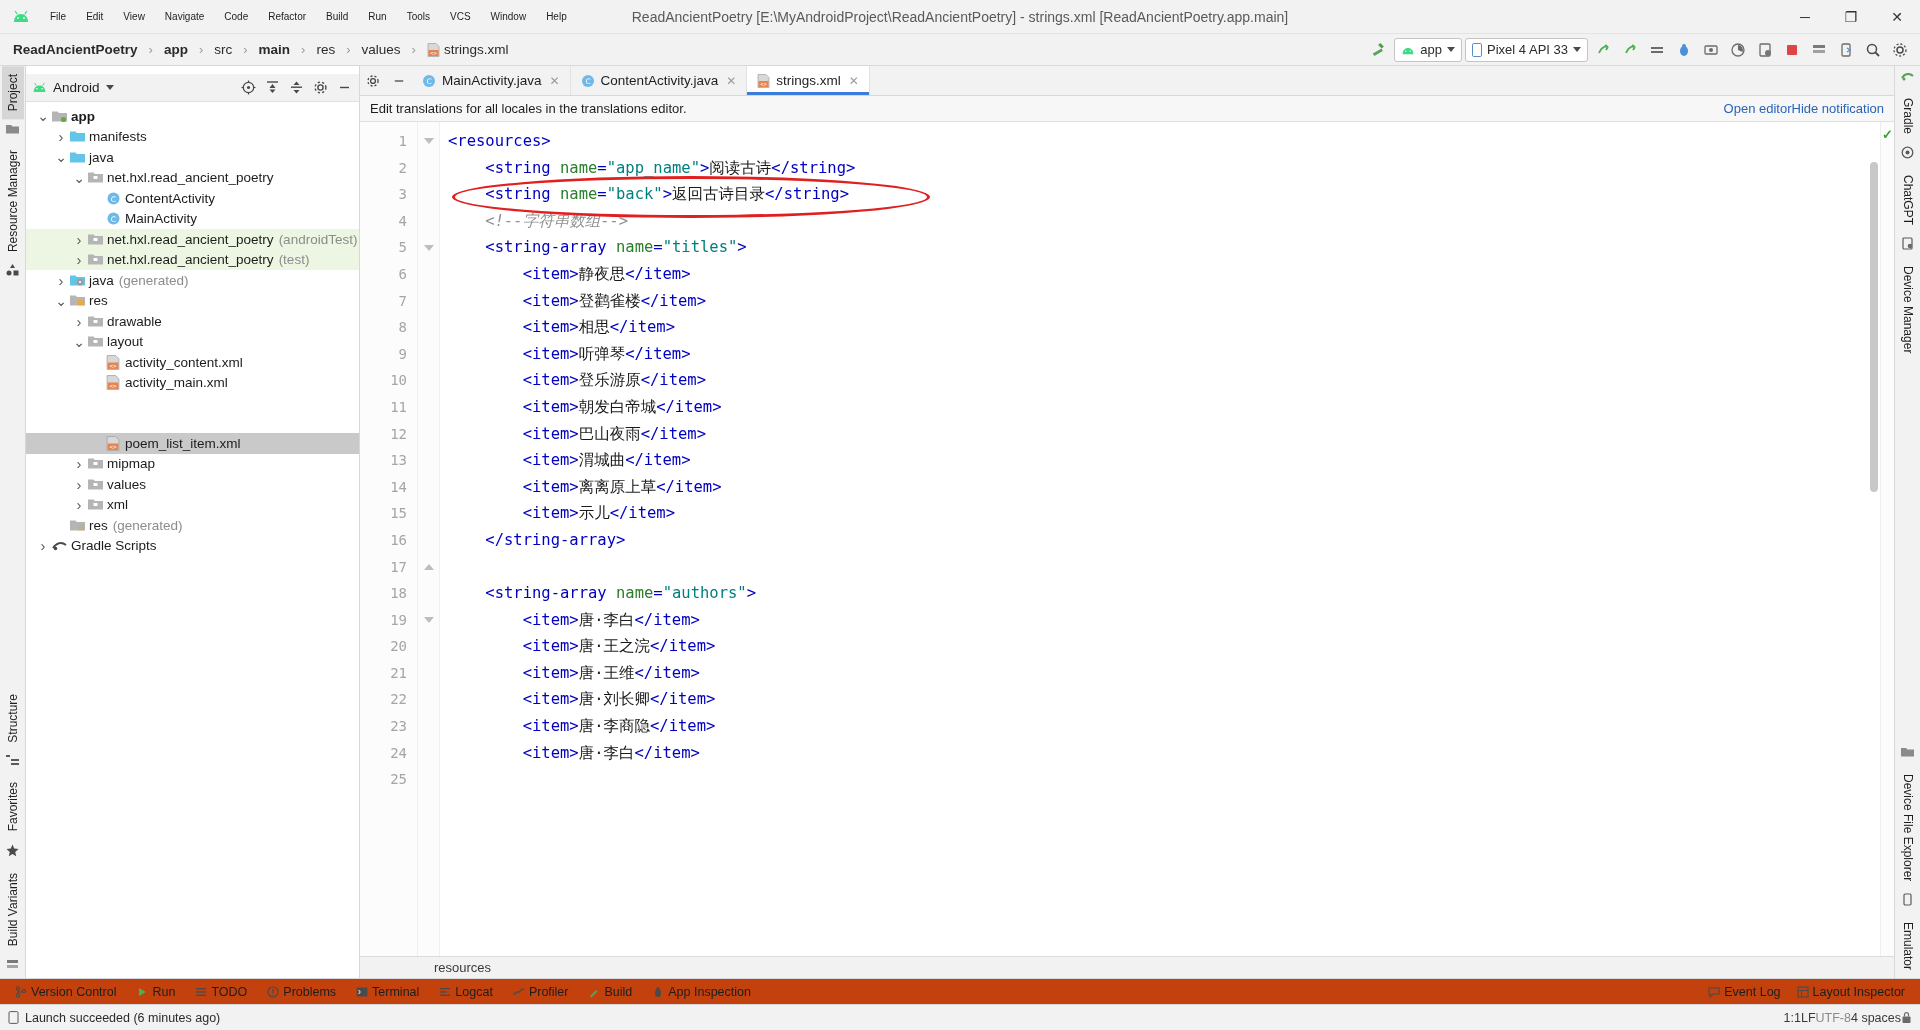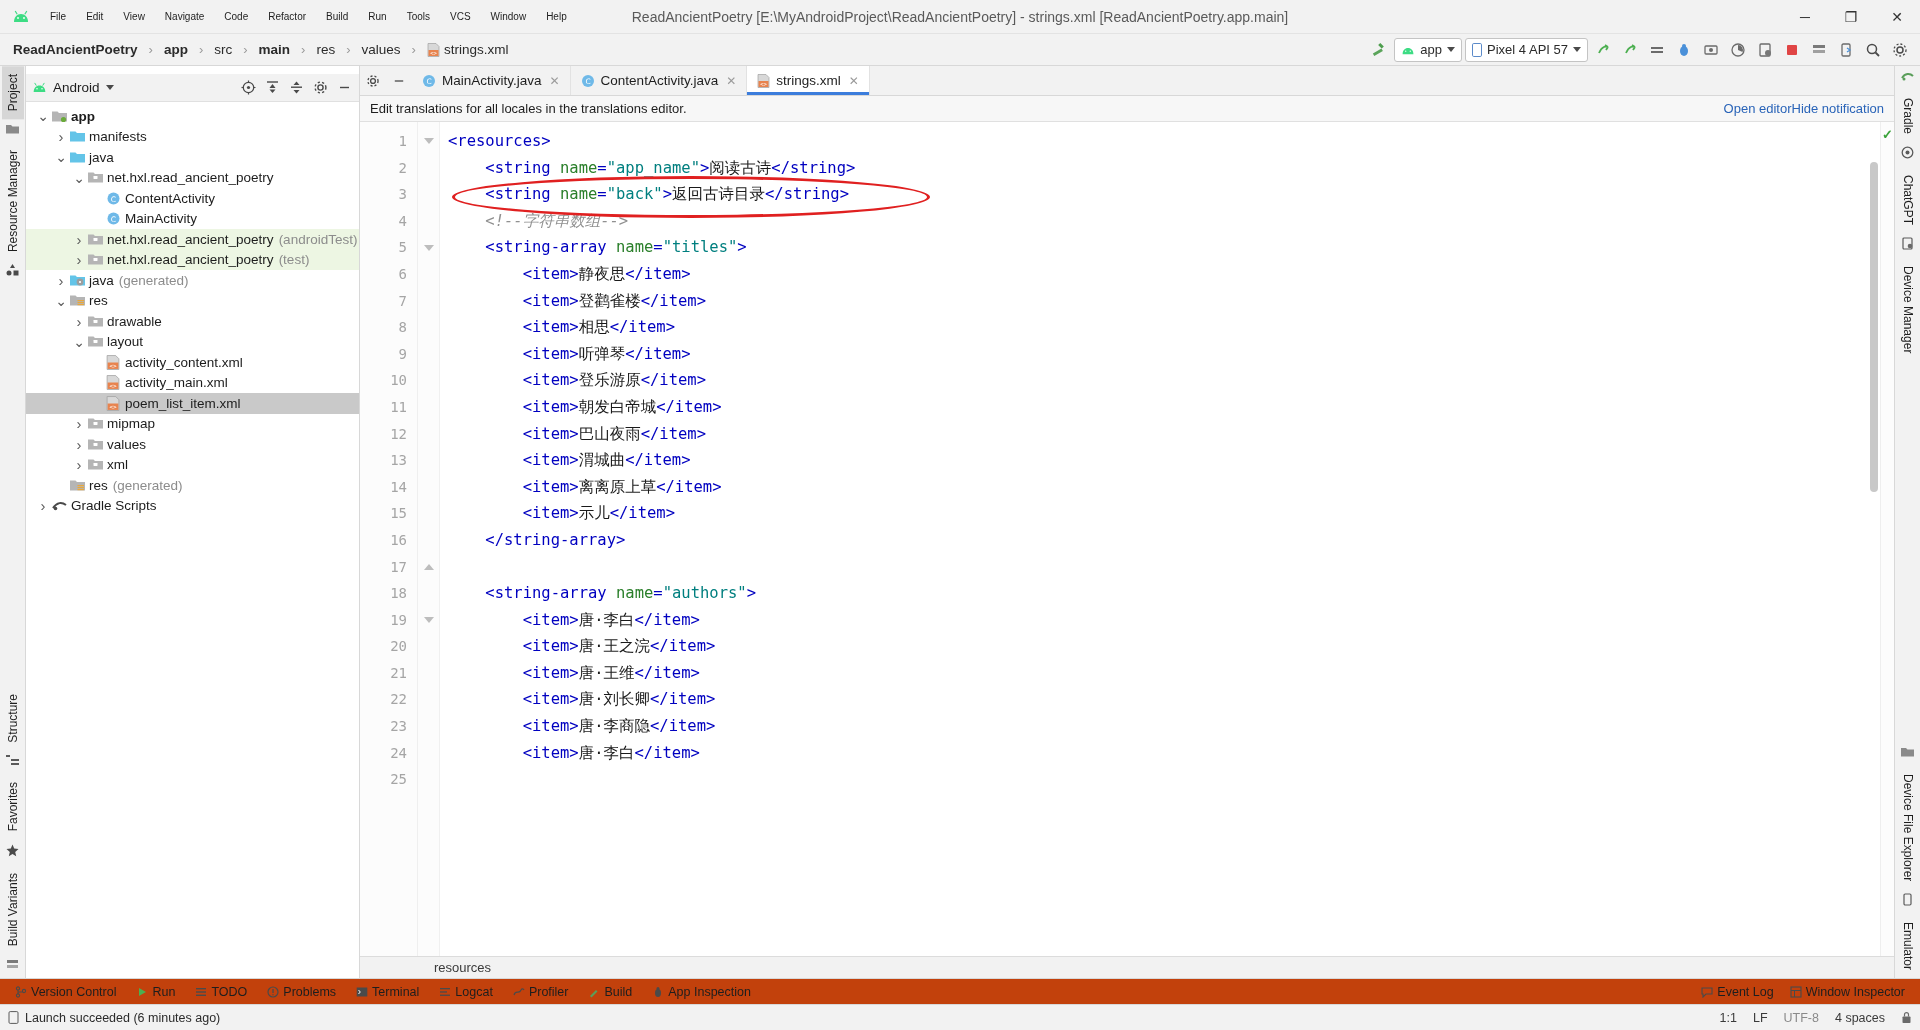--- a/index.html
+++ b/index.html
@@ -185,21 +185,21 @@
     display: flex; align-items: center; gap: 4px; padding: 3px 7px; font-size: 12.5px; color: #1e1e1e;
     border-radius: 3px; white-space: nowrap;
   }
   .twright { margin-left: auto; display: flex; gap: 2px; }
 
   .statusbar {
     height: 26px; flex: 0 0 26px; display: flex; align-items: center;
     background: #f2f2f2; border-top: 1px solid #d8d8d8; padding: 0 8px; font-size: 12.5px; color: #2b2b2b;
   }
   .statusbar .st-left { display: flex; align-items: center; gap: 6px; }
-  .statusbar .st-right { margin-left: auto; display: flex; align-items: center; gap: 16px; color: #3a3a3a; }
+  .statusbar .st-right { margin-left: auto; display: flex; align-items: center; color: #3a3a3a; }
   .statusbar .st-right .dim { color: #8a8a8a; }
 
   svg { display: block; }
 </style>
 </head>
 <body>
 
 <div class="ide">
 
   <div class="titlebar">
@@ -277,21 +277,21 @@
         </span>
         <span>app</span>
         <span class="caret"></span>
       </div>
       <div class="combo">
         <span>
           <svg width="10" height="14" viewBox="0 0 10 14">
             <rect x="0.5" y="0.5" width="9" height="13" rx="1.3" fill="#fff" stroke="#5b8ac9" stroke-width="1"></rect>
           </svg>
         </span>
-        <span>Pixel 4 API 57</span>
+        <span>Pixel 4 API 33</span>
         <span class="caret"></span>
       </div>
       <div class="tb-btn">
         <svg width="16" height="16" viewBox="0 0 16 16">
             <path d="M4 11 C7 4 11 4 13 5 M13 5 L10 3 M13 5 L11 8" stroke="#4caf50" stroke-width="1.8" fill="none"></path>
           </svg>
       </div>
       <div class="tb-btn">
         <svg width="16" height="16" viewBox="0 0 16 16">
             <path d="M4 11 C7 4 11 4 13 5 M13 5 L10 3 M13 5 L11 8" stroke="#4caf50" stroke-width="1.8" fill="none"></path>
@@ -591,21 +591,21 @@
             <span class="arrow empty"></span>
             <span class="ticon">
               <svg width="14" height="15" viewBox="0 0 13 14">
                 <path d="M1 0.5 h8 l3 3 v10 h-11 z" fill="#d8d8d8" stroke="#a0a0a0" stroke-width="0.7"></path>
                 <rect x="1.5" y="7" width="10" height="6" fill="#e8834e"></rect>
                 <text x="6.5" y="12" font-size="5.5" fill="#fff" text-anchor="middle" font-family="DejaVu Sans Mono, monospace">&lt;&gt;</text>
               </svg>
             </span>
             <span class="tlabel">activity_main.xml</span>
           </div>
-          <div class="trow sel" style="padding-left: 64px;">
+          <div class="trow sel" style="padding-left: 64px; margin-top: 40px;">
             <span class="arrow empty"></span>
             <span class="ticon">
               <svg width="14" height="15" viewBox="0 0 13 14">
                 <path d="M1 0.5 h8 l3 3 v10 h-11 z" fill="#d8d8d8" stroke="#a0a0a0" stroke-width="0.7"></path>
                 <rect x="1.5" y="7" width="10" height="6" fill="#e8834e"></rect>
                 <text x="6.5" y="12" font-size="5.5" fill="#fff" text-anchor="middle" font-family="DejaVu Sans Mono, monospace">&lt;&gt;</text>
               </svg>
             </span>
             <span class="tlabel">poem_list_item.xml</span>
           </div>
@@ -954,21 +954,21 @@
         <span>Event Log</span>
       </div>
       <div class="twbtn">
         <span>
             <svg width="12" height="12" viewBox="0 0 12 12">
               <rect x="1" y="1" width="10" height="10" fill="none" stroke="#4a4a4a" stroke-width="1.1"></rect>
               <line x1="1" y1="4.5" x2="11" y2="4.5" stroke="#4a4a4a" stroke-width="1"></line>
               <line x1="4.5" y1="4.5" x2="4.5" y2="11" stroke="#4a4a4a" stroke-width="1"></line>
             </svg>
           </span>
-        <span>Window Inspector</span>
+        <span>Layout Inspector</span>
       </div>
     </div>
   </div>
 
   <div class="statusbar">
     <div class="st-left">
       <span>
         <svg width="11" height="13" viewBox="0 0 11 13">
             <rect x="1" y="0.6" width="9" height="11.8" rx="1.2" fill="none" stroke="#5a5a5a" stroke-width="1"></rect>
           </svg>

